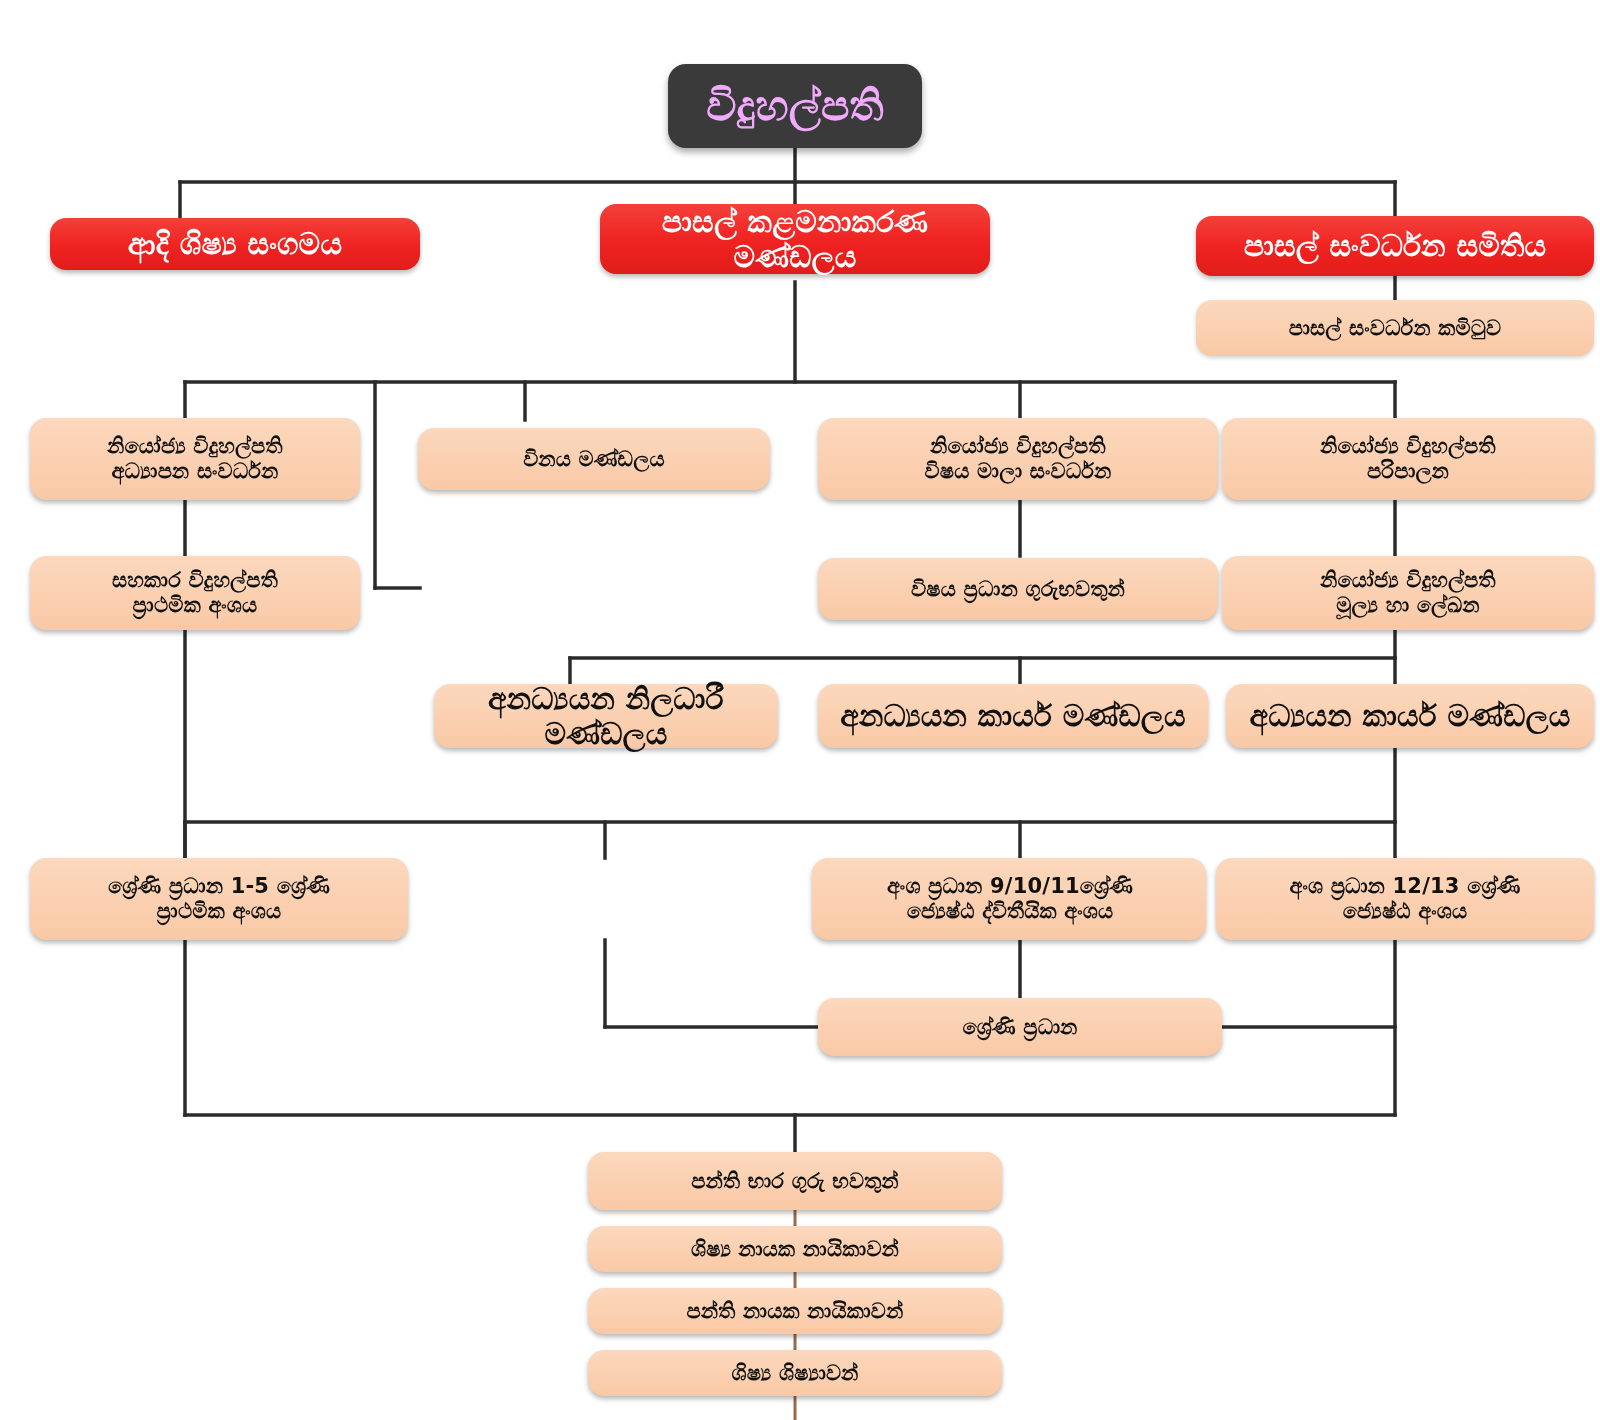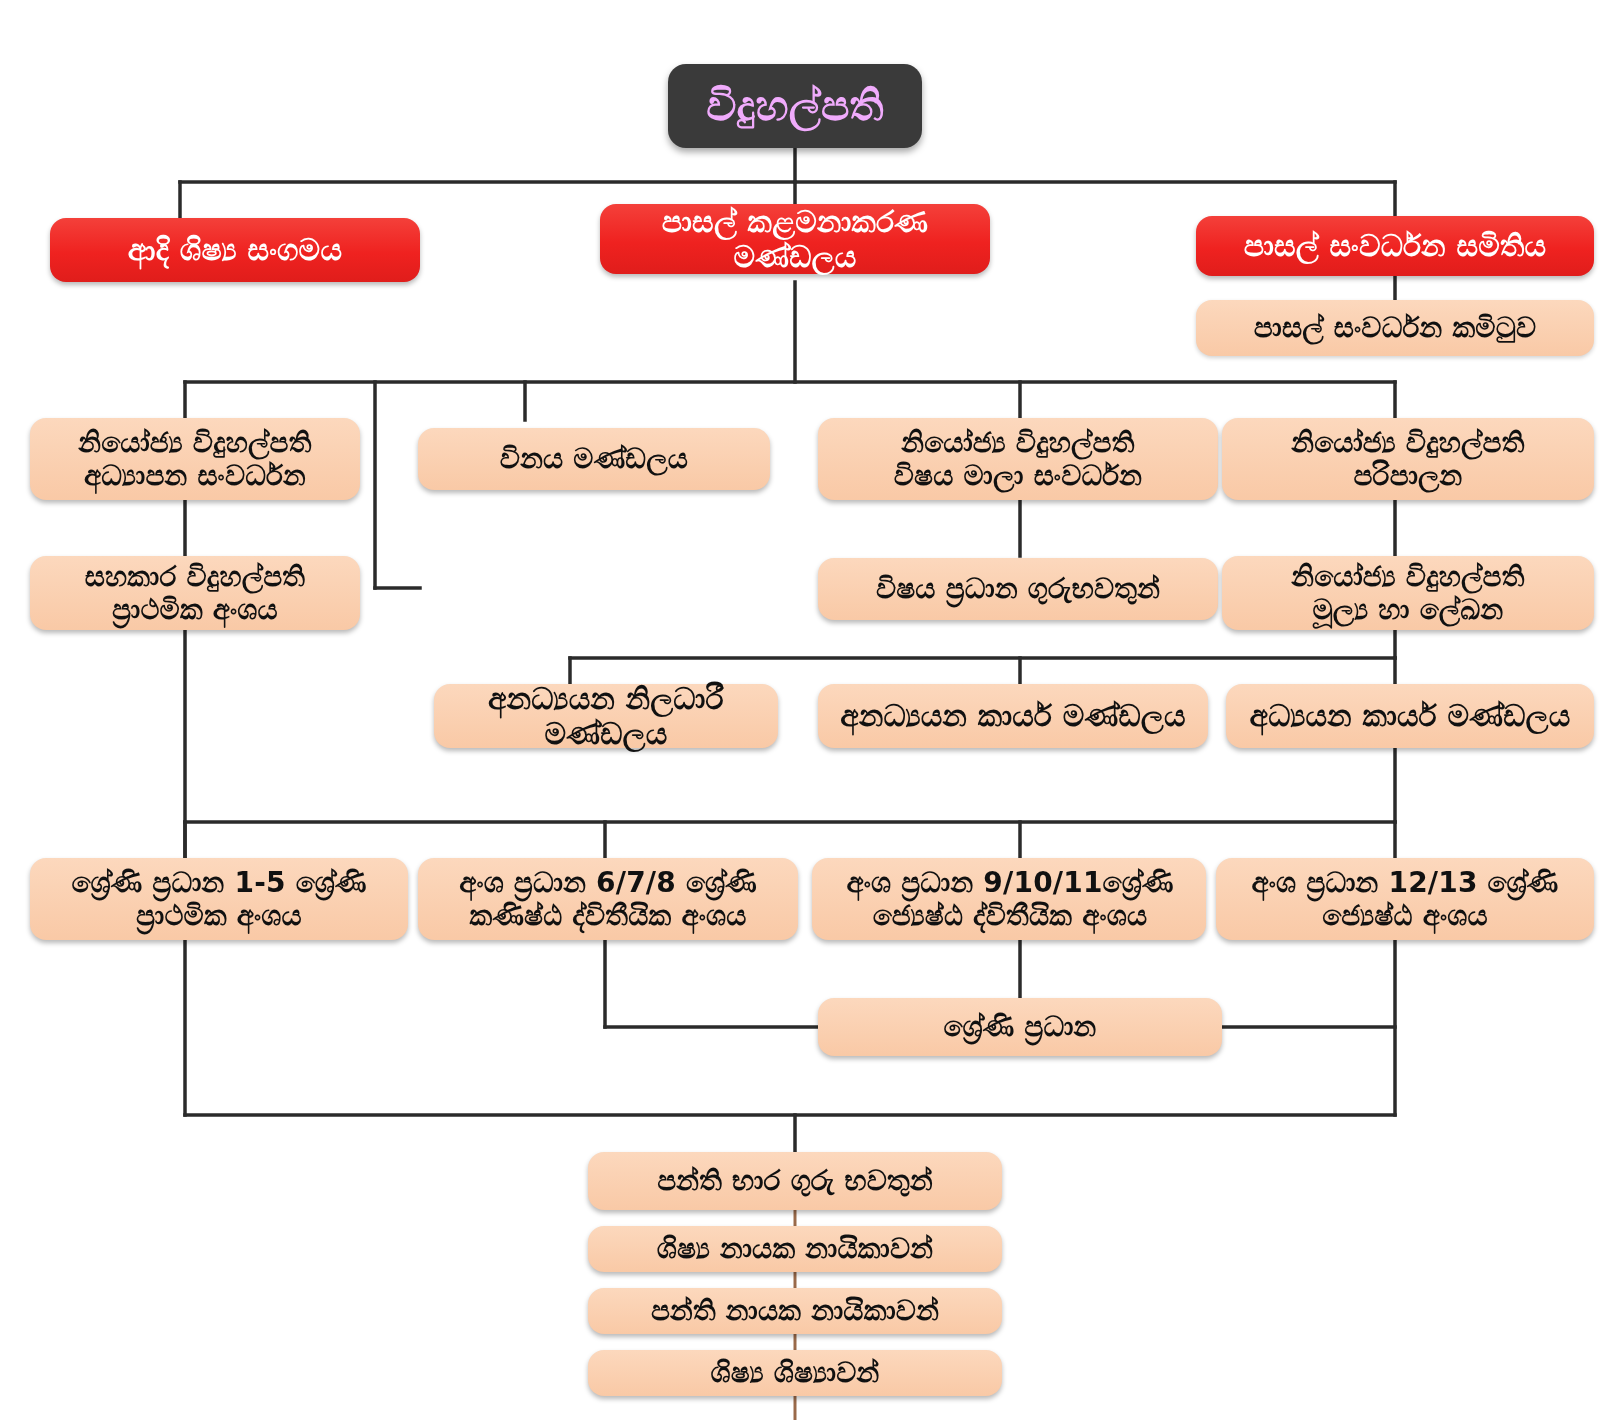--- a/index.html
+++ b/index.html
@@ -47,21 +47,21 @@
   }
   .node.red {
     background: #f2302c;
     color: #ffffff;
     font-size: 30px;
     background-image: linear-gradient(180deg, #f4403a 0%, #ef2220 55%, #e01d1b 100%);
   }
   .node.peach {
     background: #fbcfb0;
     color: #111111;
-    font-size: 28px;
+    font-size: 21px;
     background-image: linear-gradient(180deg, #fcd8bd 0%, #f9c9a6 100%);
   }
   .node.peach.flat {
     box-shadow: 0 2px 4px rgba(0,0,0,0.18);
   }
   .node.small {
     font-size: 30px;
   }
 </style>
 </head>
@@ -122,21 +122,21 @@
     <g stroke="#9a6a4a" stroke-width="3" fill="none">
       <path d="M 795 1210 L 795 1226"></path>
       <path d="M 795 1272 L 795 1288"></path>
       <path d="M 795 1334 L 795 1350"></path>
       <path d="M 795 1396 L 795 1420"></path>
     </g>
   </svg>
 
   <div class="node root" style="left:668px; top:64px; width:254px; height:84px;">විදුහල්පති</div>
 
-  <div class="node red" style="left:50px; top:218px; width:370px; height:64px;">ආදි ශිෂ්‍ය සංගමය</div>
+  <div class="node red" style="left:50px; top:218px; width:370px; height:52px;">ආදි ශිෂ්‍ය සංගමය</div>
 
   <div class="node red" style="left:600px; top:204px; width:390px; height:70px;">පාසල් කළමනාකරණ
 මණ්ඩලය</div>
 
   <div class="node red" style="left:1196px; top:216px; width:398px; height:60px;">පාසල් සංවර්ධන සමිතිය</div>
 
   <div class="node peach flat" style="left:1196px; top:300px; width:398px; height:56px;">පාසල් සංවර්ධන කමිටුව</div>
 
   <div class="node peach" style="left:30px; top:418px; width:330px; height:82px;">නියෝජ්‍ය විදුහල්පති
 අධ්‍යාපන සංවර්ධන</div>
@@ -160,22 +160,20 @@
 
   <div class="node peach small" style="left:434px; top:684px; width:344px; height:64px;">අනධ්‍යයන නිලධාරී මණ්ඩලය</div>
 
   <div class="node peach small" style="left:818px; top:684px; width:390px; height:64px;">අනධ්‍යයන කාර්ය මණ්ඩලය</div>
 
   <div class="node peach small" style="left:1226px; top:684px; width:368px; height:64px;">අධ්‍යයන කාර්ය මණ්ඩලය</div>
 
   <div class="node peach" style="left:30px; top:858px; width:378px; height:82px;">ශ්‍රේණි ප්‍රධාන 1-5 ශ්‍රේණි
 ප්‍රාථමික අංශය</div>
 
-  <div class="node peach" style="left:418px; top:858px; width:380px; height:82px;">අංශ ප්‍රධාන 6/7/8 ශ්‍රේණි
-කණිෂ්ඨ ද්විතීයික අංශය</div>
 
   <div class="node peach" style="left:812px; top:858px; width:394px; height:82px;padding-left:12px;">අංශ ප්‍රධාන 9/10/11ශ්‍රේණි
 ජ්‍යෙෂ්ඨ ද්විතීයික අංශය</div>
 
   <div class="node peach" style="left:1216px; top:858px; width:378px; height:82px;">අංශ ප්‍රධාන 12/13 ශ්‍රේණි
 ජ්‍යෙෂ්ඨ අංශය</div>
 
   <div class="node peach" style="left:818px; top:998px; width:404px; height:58px;">ශ්‍රේණි ප්‍රධාන</div>
 
   <div class="node peach" style="left:588px; top:1152px; width:414px; height:58px;">පන්ති භාර ගුරු භවතුන්</div>

